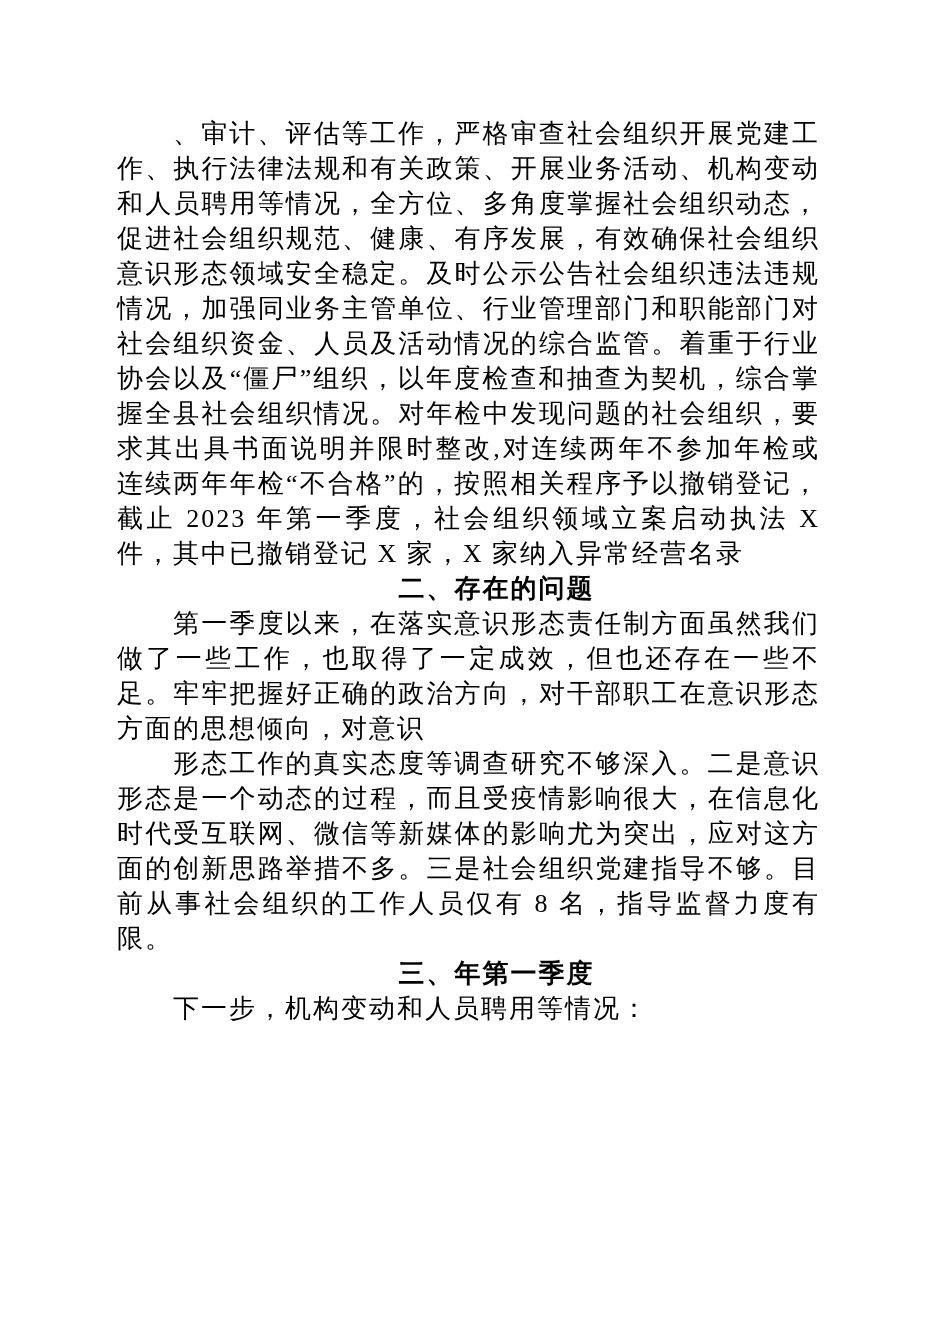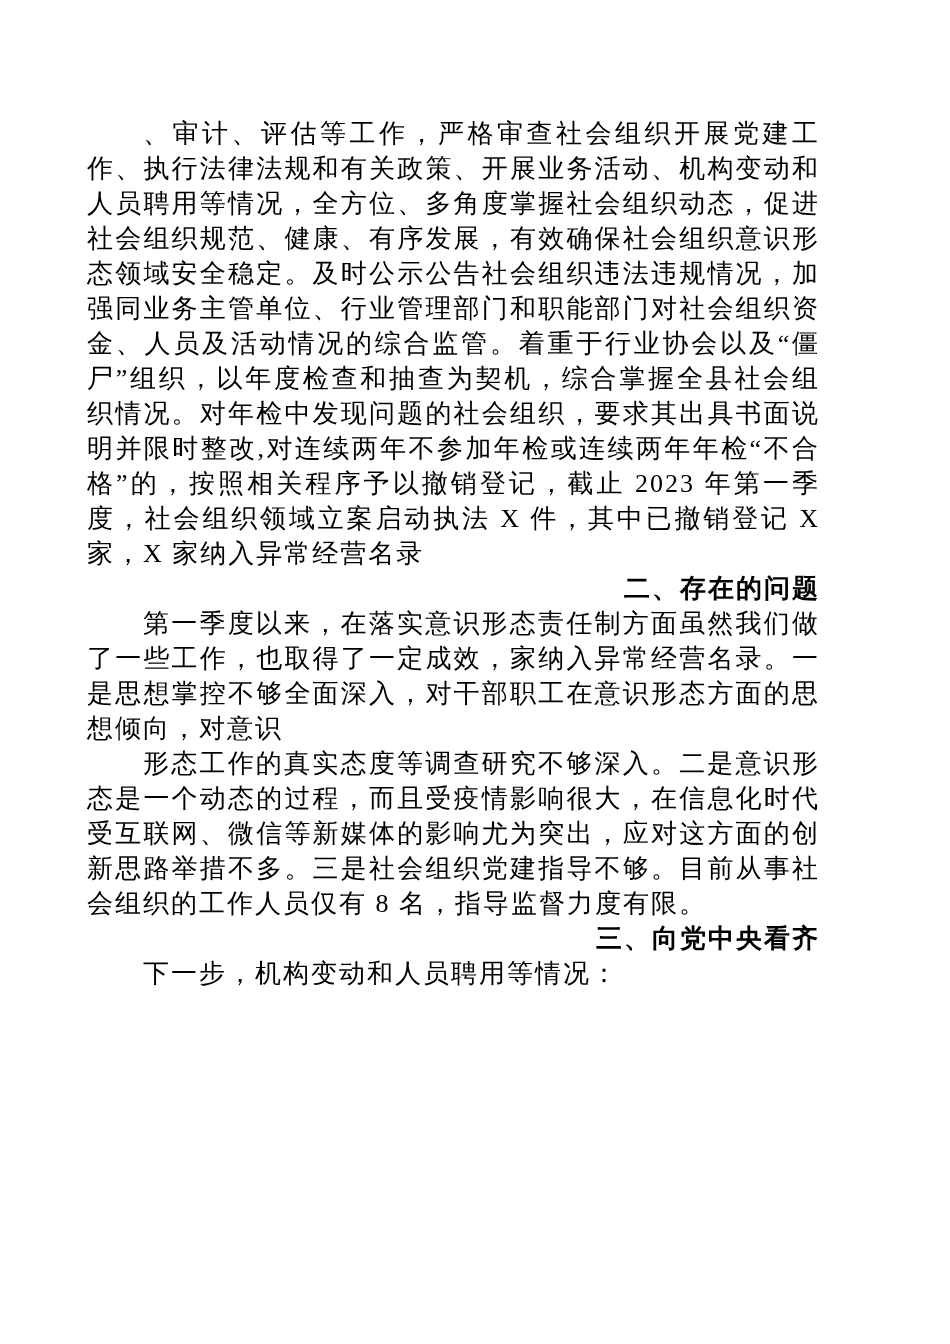--- a/index.html
+++ b/index.html
@@ -9,21 +9,21 @@
   }
   body {
     width: 950px;
     height: 1344px;
     font-family: "Liberation Serif", serif;
   }
   .page {
     box-sizing: border-box;
     width: 950px;
     height: 1344px;
-    padding: 116px 130px 20px 87px;
+    padding: 116px 130px 20px 117px;
     background: #ffffff;
     overflow: hidden;
   }
   .para {
     margin: 0;
     padding: 0;
     font-size: 26px;
     line-height: 35px;
     color: #000000;
     letter-spacing: 2px;
@@ -32,26 +32,26 @@
     text-indent: 56px;
     word-break: break-all;
   }
   .para.body {
     font-weight: 400;
     font-family: "Liberation Serif", serif;
   }
   .para.heading {
     font-weight: 700;
     font-family: "Liberation Sans", sans-serif;
-    text-align: right;
+    text-align: center;
   }
 </style>
 </head>
 <body>
 
 <div class="page">
   <p class="para body">、审计、评估等工作，严格审查社会组织开展党建工作、执行法律法规和有关政策、开展业务活动、机构变动和人员聘用等情况，全方位、多角度掌握社会组织动态，促进社会组织规范、健康、有序发展，有效确保社会组织意识形态领域安全稳定。及时公示公告社会组织违法违规情况，加强同业务主管单位、行业管理部门和职能部门对社会组织资金、人员及活动情况的综合监管。着重于行业协会以及“僵尸”组织，以年度检查和抽查为契机，综合掌握全县社会组织情况。对年检中发现问题的社会组织，要求其出具书面说明并限时整改,对连续两年不参加年检或连续两年年检“不合格”的，按照相关程序予以撤销登记，截止 2023 年第一季度，社会组织领域立案启动执法 X 件，其中已撤销登记 X 家，X 家纳入异常经营名录</p>
   <h2 class="para heading">二、存在的问题</h2>
-  <p class="para body">第一季度以来，在落实意识形态责任制方面虽然我们做了一些工作，也取得了一定成效，家纳入异常经营名录。一是思想掌控不够全面深入，对干部职工在意识形态方面的思想倾向，对意识</p>
+  <p class="para body">第一季度以来，在落实意识形态责任制方面虽然我们做了一些工作，也取得了一定成效，但也还存在一些不足。牢牢把握好正确的政治方向，对干部职工在意识形态方面的思想倾向，对意识</p>
   <p class="para body">形态工作的真实态度等调查研究不够深入。二是意识形态是一个动态的过程，而且受疫情影响很大，在信息化时代受互联网、微信等新媒体的影响尤为突出，应对这方面的创新思路举措不多。三是社会组织党建指导不够。目前从事社会组织的工作人员仅有 8 名，指导监督力度有限。</p>
-  <h2 class="para heading">三、向党中央看齐</h2>
+  <h2 class="para heading">三、年第一季度</h2>
   <p class="para body">下一步，机构变动和人员聘用等情况：</p>
 </div>
 
 </body></html>

